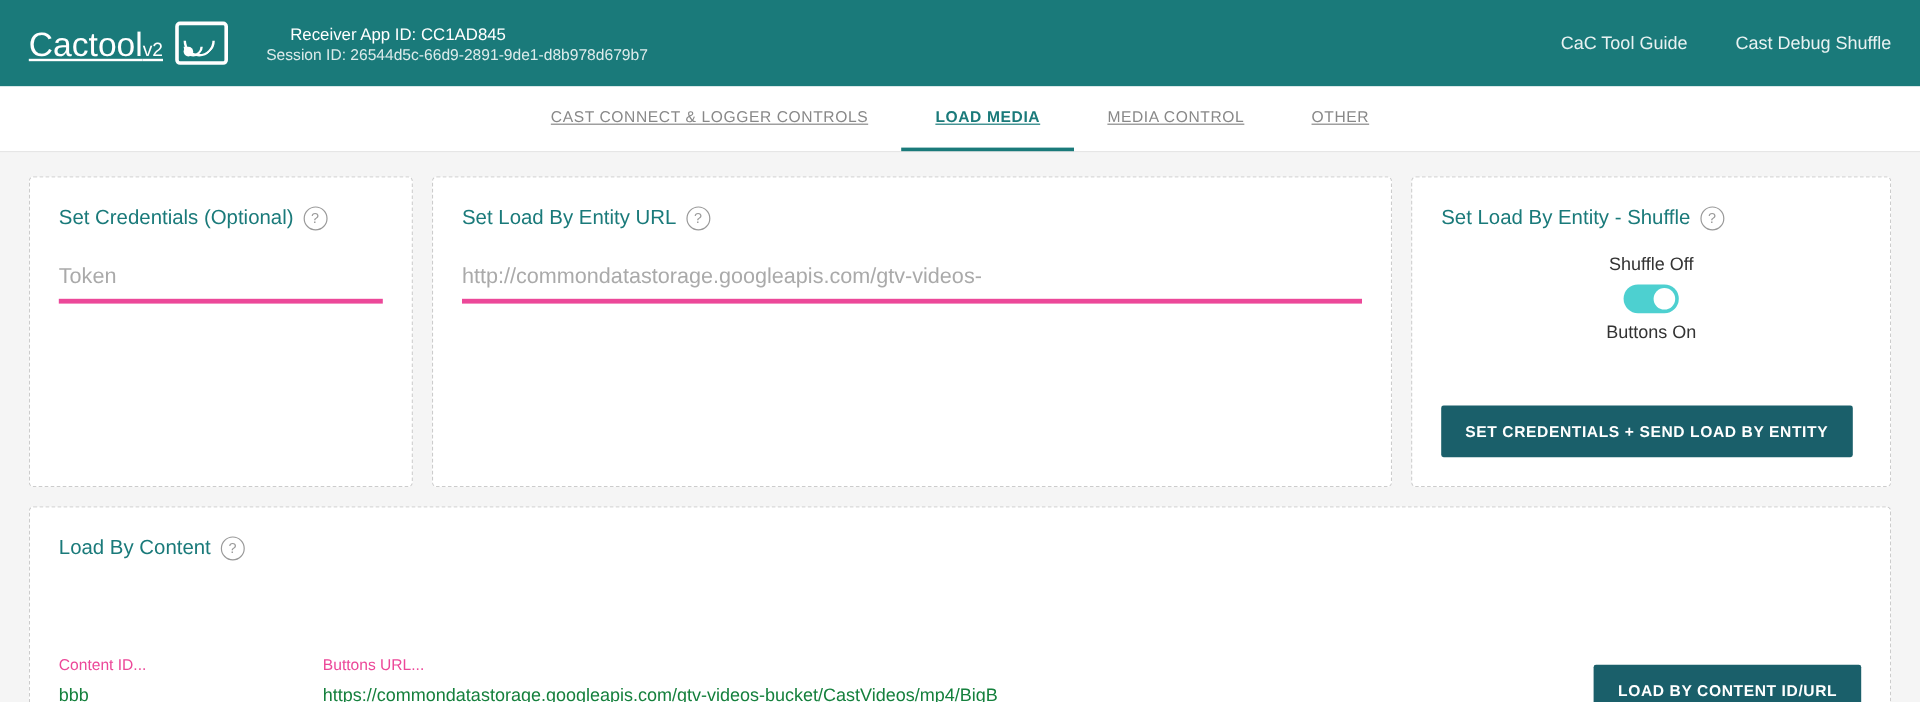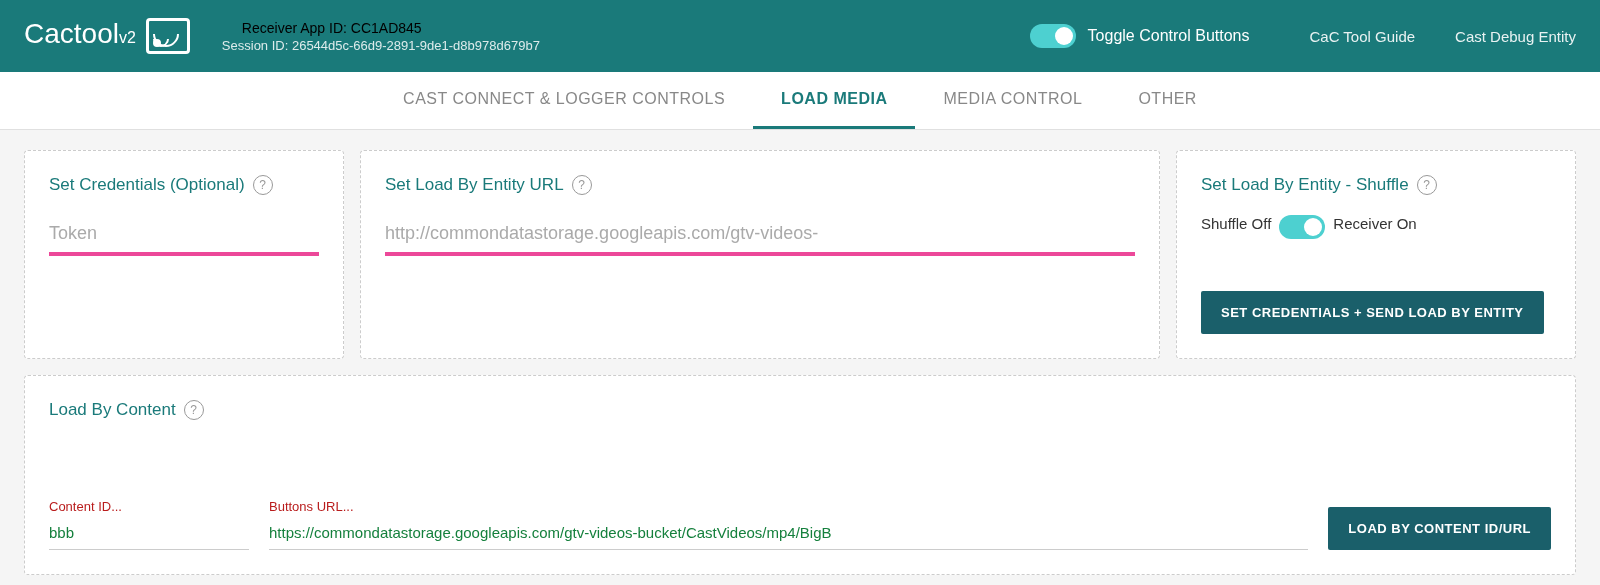--- a/index.html
+++ b/index.html
@@ -9,23 +9,24 @@
     .header {
       background: #1a7a7a;
       display: flex;
       align-items: center;
       padding: 0 24px;
       height: 72px;
       color: white;
     }
     .header-logo {
       display: flex;
-      align-items: flex-start;
+      align-items: flex-end;
       gap: 10px;
       margin-right: 32px;
+      text-decoration: underline;
     }
     .logo-text {
       font-size: 28px;
       font-weight: 300;
       color: white;
     }
     .cast-icon {
       width: 44px;
       height: 36px;
       border: 3px solid white;
@@ -68,21 +69,21 @@
       border-radius: 50%;
       border-right-color: transparent;
       border-top-color: transparent;
       transform: rotate(-45deg);
     }
     .header-info {
       flex: 1;
     }
     .header-info .receiver-id {
       font-size: 14px;
-      color: #000000;
+      color: #ffffff;
       padding-left: 20px;
     }
     .header-info .session-id {
       font-size: 13px;
       color: rgba(255,255,255,0.85);
       margin-top: 2px;
     }
     .header-toggle {
       display: flex;
       align-items: center;
@@ -126,28 +127,29 @@
     .tabs-bar {
       background: white;
       border-bottom: 1px solid #e0e0e0;
       display: flex;
       justify-content: center;
       gap: 0;
       padding: 0 20px;
     }
     .tab-item {
       padding: 18px 28px;
-      font-size: 16px;
+      font-size: 13px;
       letter-spacing: 0.5px;
       color: #888;
       cursor: pointer;
       border-bottom: 3px solid transparent;
       text-transform: uppercase;
       font-weight: 400;
       white-space: nowrap;
+      text-decoration: underline;
     }
     .tab-item.active {
       color: #1a7a7a;
       border-bottom: 3px solid #1a7a7a;
       font-weight: 700;
     }
 
     
     .main-content {
       padding: 20px 24px;
@@ -221,23 +223,24 @@
       outline: none;
       background: transparent;
     }
 
     .input-field::placeholder {
       color: #aaa;
     }
 
     .shuffle-row {
       display: flex;
-      align-items: flex-start;
+      align-items: center;
       gap: 8px;
       margin-bottom: 16px;
+      flex-direction: column;
     }
 
     .shuffle-label {
       font-size: 15px;
       color: #333;
     }
 
     .toggle-switch-teal {
       width: 46px;
       height: 24px;
@@ -288,21 +291,21 @@
     .field-group-id {
       flex: 0 0 200px;
     }
 
     .field-group-url {
       flex: 1;
     }
 
     .field-label {
       font-size: 13px;
-      color: #b91c1c;
+      color: #ec4899;
     }
 
     .field-value {
       font-size: 15px;
       color: #15803d;
       border-bottom: 1px solid #ccc;
       padding: 6px 0;
       min-height: 32px;
     }
   </style>
@@ -316,27 +319,23 @@
     </span>
     <div class="cast-icon">
       <div class="cast-icon-arc2"></div>
       <div class="cast-icon-arc1"></div>
     </div>
   </div>
   <div class="header-info">
     <div class="receiver-id">Receiver App ID: CC1AD845</div>
     <div class="session-id">Session ID: 26544d5c-66d9-2891-9de1-d8b978d679b7</div>
   </div>
-  <div class="header-toggle">
-    <div class="toggle-switch"></div>
-    <span class="toggle-label">Toggle Control Buttons</span>
-  </div>
   <nav class="header-nav">
     <a href="#">CaC Tool Guide</a>
-    <a href="#">Cast Debug Entity</a>
+    <a href="#">Cast Debug Shuffle</a>
   </nav>
 </header>
 
 <div class="tabs-bar">
   <div class="tab-item">CAST CONNECT &amp; LOGGER CONTROLS</div>
   <div class="tab-item active">LOAD MEDIA</div>
   <div class="tab-item">MEDIA CONTROL</div>
   <div class="tab-item">OTHER</div>
 </div>
 
@@ -361,21 +360,21 @@
     </div>
 
     <div class="card card-shuffle">
       <div class="card-title">
         <span>Set Load By Entity - Shuffle</span>
         <span class="help-icon">?</span>
       </div>
       <div class="shuffle-row">
         <span class="shuffle-label">Shuffle Off</span>
         <div class="toggle-switch-teal"></div>
-        <span class="shuffle-label">Receiver On</span>
+        <span class="shuffle-label">Buttons On</span>
       </div>
       <button class="btn-primary">SET CREDENTIALS + SEND LOAD BY ENTITY</button>
     </div>
 
   </div>
 
   <div class="card card-load-content">
     <div class="card-title">
       <span>Load By Content</span>
       <span class="help-icon">?</span>

